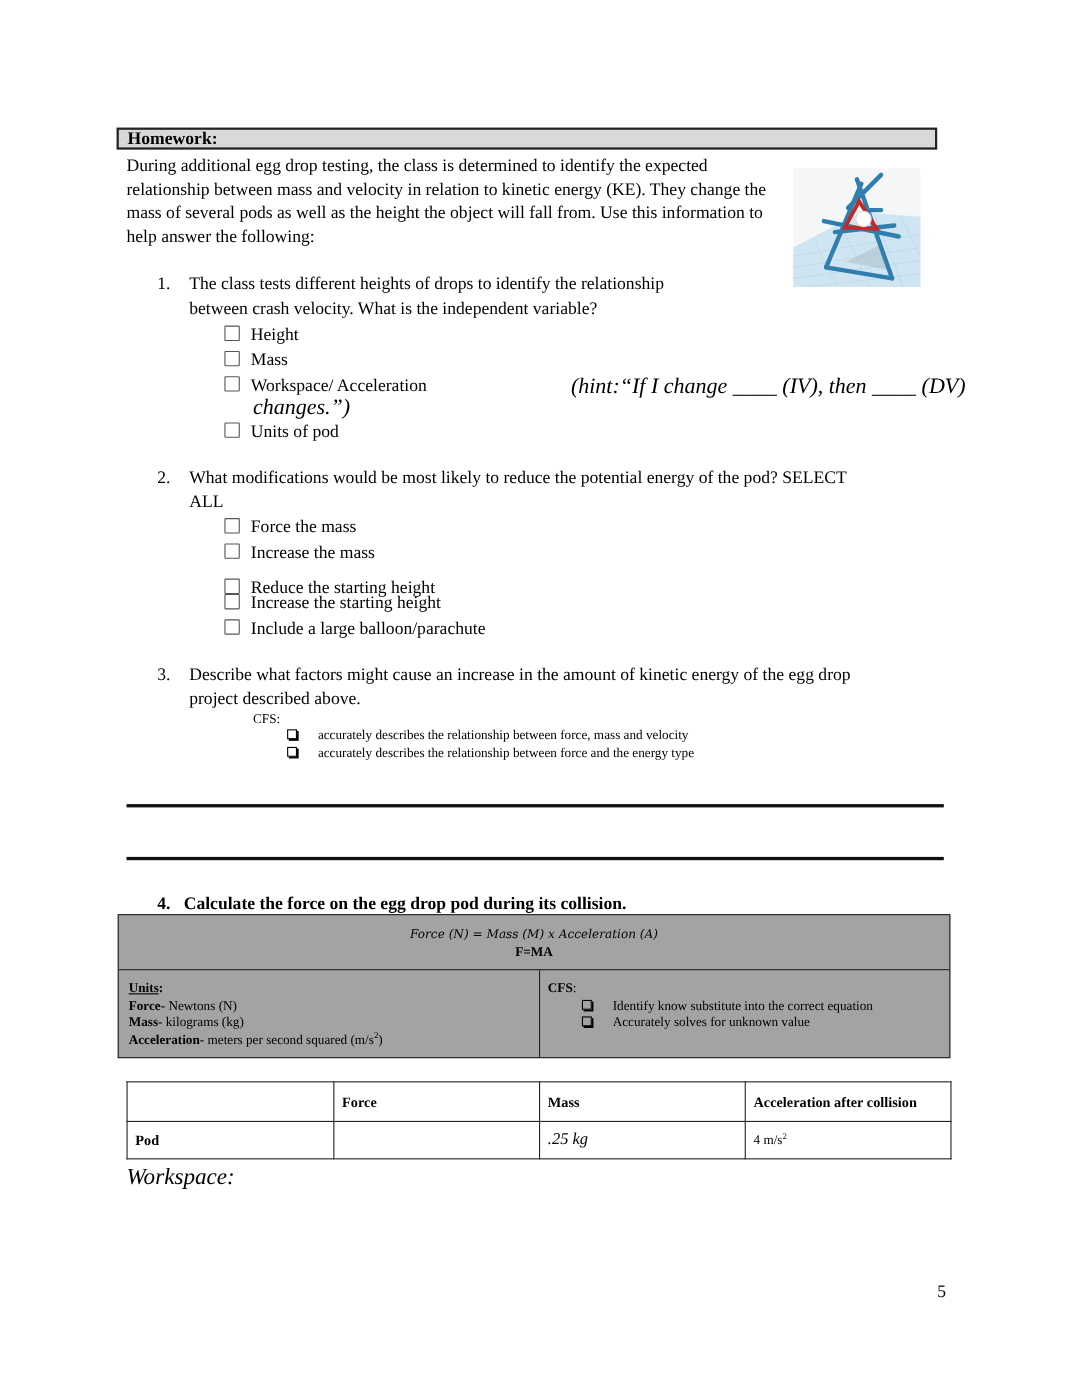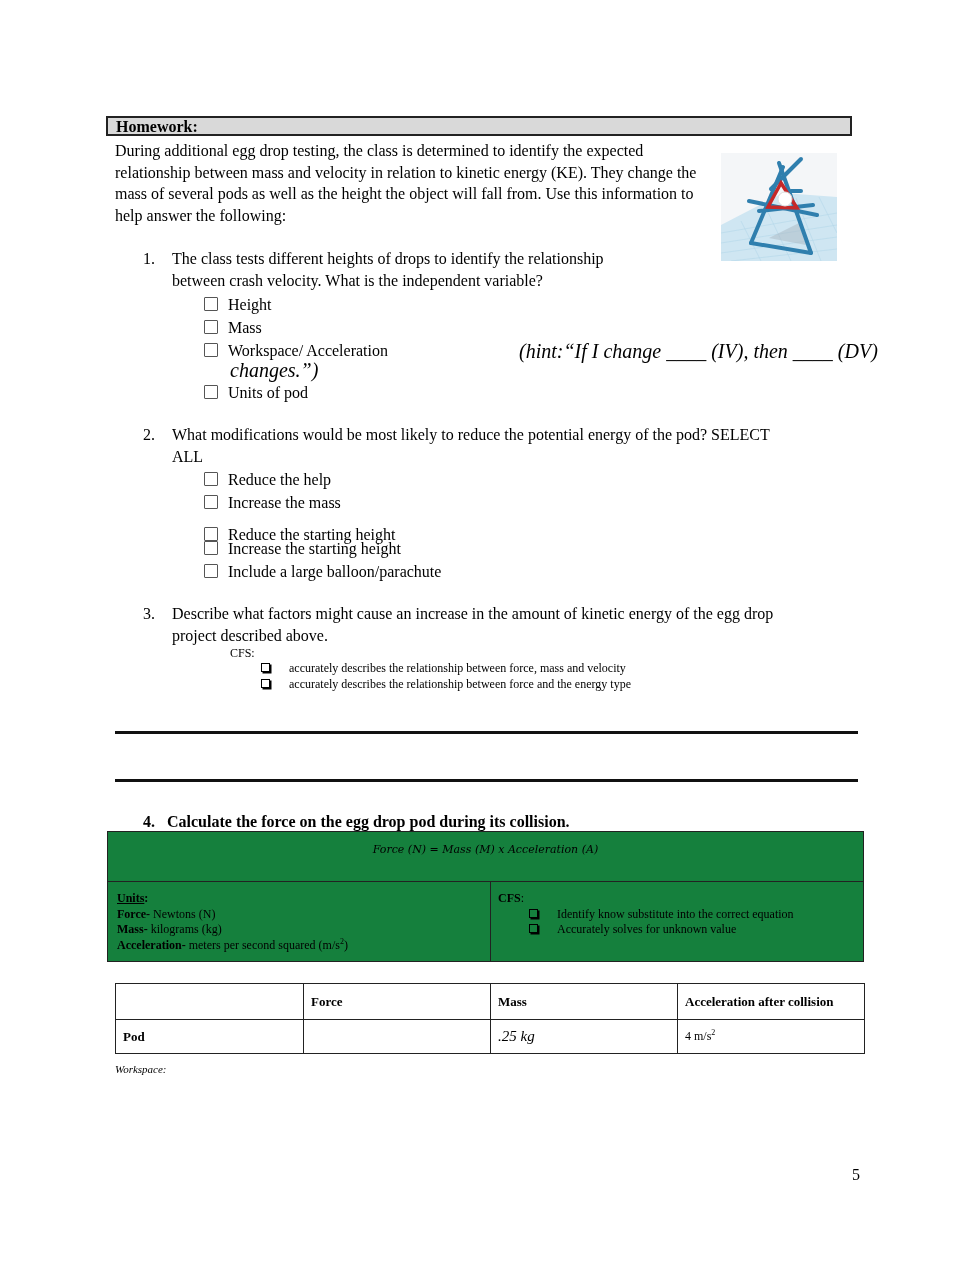--- a/index.html
+++ b/index.html
@@ -29,21 +29,21 @@
 
   .cfs-small { font-size: 12px; line-height: 15.5px; }
   .bullet-sq { display: inline-block; width: 7px; height: 7px; border: 1px solid #000;
                box-shadow: 1.5px 1.5px 0 #000; vertical-align: 0px; margin-right: 19px; }
 
   .rule { left: 115px; width: 743px; height: 3px; background: #111; }
 
   .q4 { left: 143px; top: 811px; font-size: 16px; font-weight: bold; line-height: 22px; }
 
   
-  .fbox { left: 107px; top: 831px; width: 757px; height: 131px; background: #15803d;
+  .fbox { left: 107px; top: 831px; width: 757px; height: 131px; background: #a3a3a3;
           border: 1.5px solid #222; box-sizing: border-box; }
   .fbox-top { position: absolute; left: 0; top: 0; width: 100%; height: 49px;
               border-bottom: 1.5px solid #222; text-align: center; font-size: 12px; }
   .formula { position: absolute; left: 0; right: 0; top: 11px; font-style: italic;
              font-family: "DejaVu Serif", serif; font-size: 11px; }
   .fma { position: absolute; left: 0; right: 0; top: 26px; font-weight: bold; font-size: 12px; }
   .fbox-left { position: absolute; left: 0; top: 50px; width: 382px; height: 79px;
                border-right: 1.5px solid #222; font-size: 12px; line-height: 15.5px; }
   .fbox-left .inner { position: absolute; left: 9px; top: 9px; }
   .fbox-right { position: absolute; left: 384px; top: 50px; right: 0; height: 79px; font-size: 12px; line-height: 15.5px; }
@@ -52,21 +52,21 @@
 
   
   .dtable { left: 115px; top: 983px; border-collapse: collapse; font-size: 13px; }
   .dtable td { border: 1.5px solid #222; height: 34px; padding: 0 7px; box-sizing: border-box;
                vertical-align: middle; }
   .dtable tr:first-child td { height: 36px; }
   .c1 { width: 188px; } .c2 { width: 187px; } .c3 { width: 187px; } .c4 { width: 187px; }
   .bold { font-weight: bold; }
   .ital15 { font-style: italic; font-size: 15px; }
 
-  .workspace { left: 115px; top: 1058px; font-style: italic; font-size: 11px; line-height: 22px; }
+  .workspace { left: 115px; top: 1058px; font-style: italic; font-size: 21px; line-height: 22px; }
   .pagenum { left: 852px; top: 1164px; font-size: 16px; line-height: 22px; }
 </style>
 </head>
 <body>
 
 <div class="abs hw-bar">
   <span>Homework:</span>
 </div>
 
 <div class="abs intro">During additional egg drop testing, the class is determined to identify the expected relationship between mass and velocity in relation to kinetic energy (KE). They change the mass of several pods as well as the height the object will fall from. Use this information to help answer the following:</div>
@@ -119,21 +119,21 @@
 <div class="opt" style="top:382px">
   <span class="cbx"></span><span class="opt-label">Units of pod</span>
 </div>
 
 <div class="q">
   <span class="abs qnum" style="top:424px">2.</span>
   <span class="abs qtext" style="top:424px">What modifications would be most likely to reduce the potential energy of the pod? SELECT</span>
   <span class="abs qtext" style="top:446px">ALL</span>
 </div>
 <div class="opt" style="top:469px">
-  <span class="cbx"></span><span class="opt-label">Reduce the help</span>
+  <span class="cbx"></span><span class="opt-label">Force the mass</span>
 </div>
 <div class="opt" style="top:492px">
   <span class="cbx"></span><span class="opt-label">Increase the mass</span>
 </div>
 <div class="opt" style="top:524px">
   <span class="cbx"></span><span class="opt-label">Reduce the starting height</span>
 </div>
 <div class="opt" style="top:538px">
   <span class="cbx"></span><span class="opt-label">Increase the starting height</span>
 </div>
@@ -157,20 +157,21 @@
 <div class="abs rule" style="top:731px"></div>
 <div class="abs rule" style="top:779px"></div>
 
 <div class="abs q4">
   <span>4.</span>&nbsp;&nbsp;&nbsp;<span>Calculate the force on the egg drop pod during its collision.</span>
 </div>
 
 <div class="abs fbox">
   <div class="fbox-top">
     <div class="formula">Force (N)  =  Mass (M) x Acceleration (A)</div>
+    <div class="fma">F=MA</div>
   </div>
   <div class="fbox-left">
     <div class="inner">
       <div><span class="bold" style="text-decoration:underline">Units</span><span class="bold">:</span></div>
       <div><span class="bold">Force-</span><span> Newtons (N)</span></div>
       <div><span class="bold">Mass-</span><span> kilograms (kg)</span></div>
       <div><span class="bold">Acceleration-</span><span> meters per second squared (m/s</span><sup>2</sup><span>)</span></div>
     </div>
   </div>
   <div class="fbox-right">

